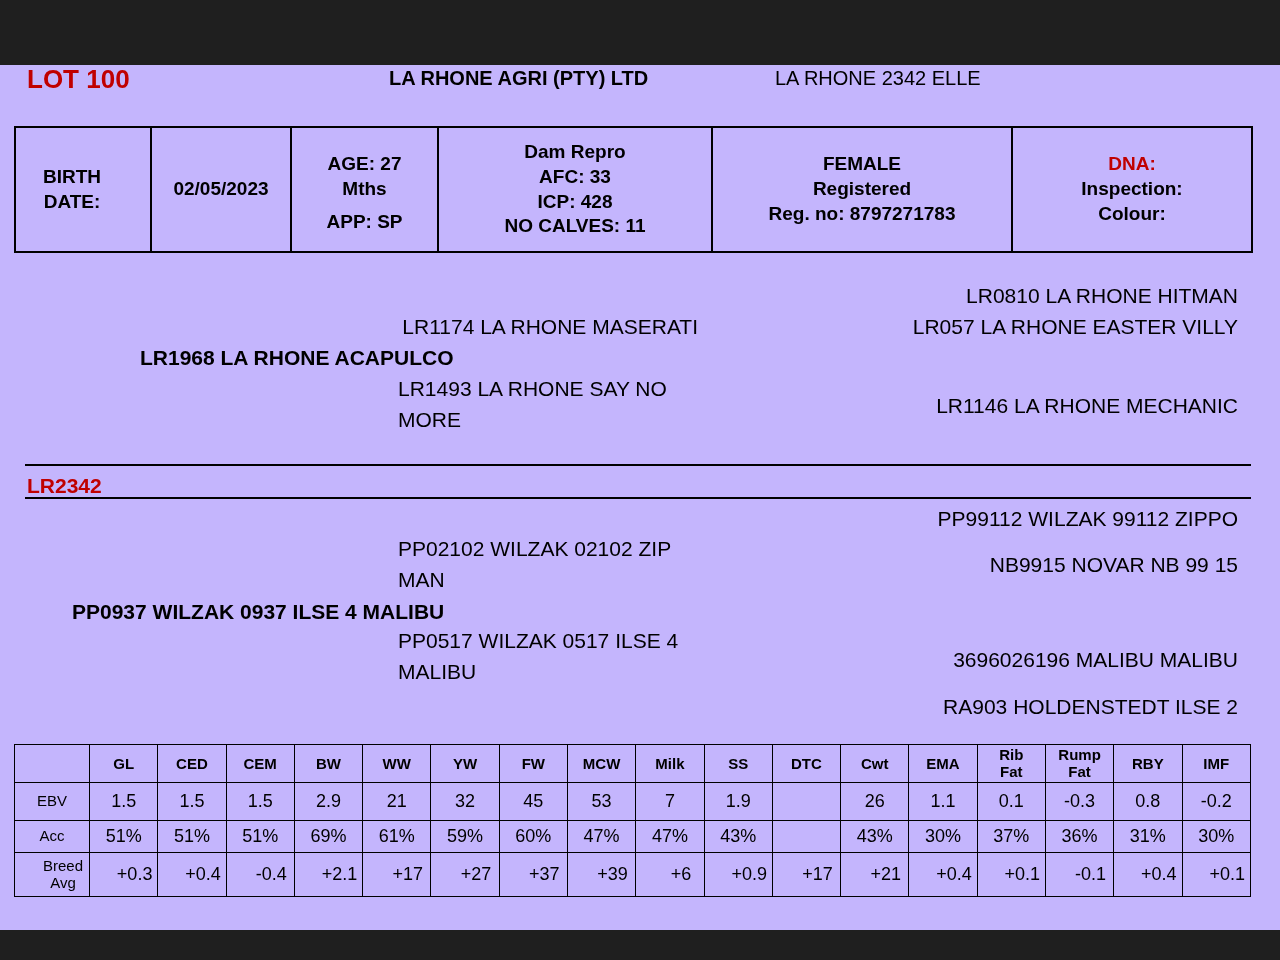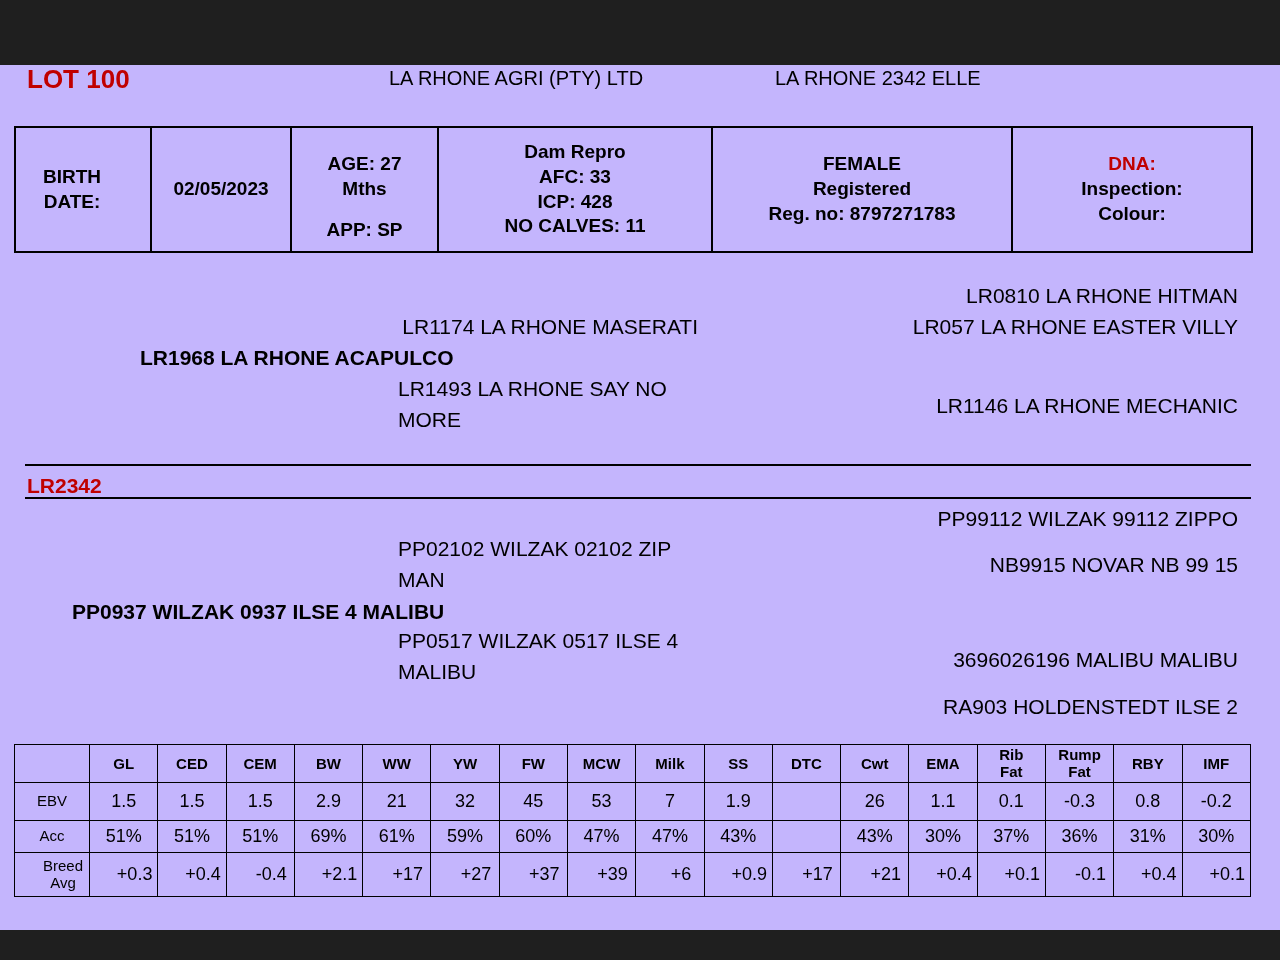--- a/index.html
+++ b/index.html
@@ -5,29 +5,29 @@
   * { margin:0; padding:0; box-sizing:border-box; }
   html,body { background:#ffffff; }
   body { font-family:"Liberation Sans", sans-serif; color:#000; }
   .page { position:relative; width:1280px; height:960px; background:#c4b5fd; overflow:hidden; }
 
   .bar { position:absolute; left:0; width:1280px; background:#1f1f1f; }
   .bar-top { top:0; height:65px; }
   .bar-bottom { top:930px; height:30px; }
 
   .lot-number { position:absolute; left:27px; top:64px; font-size:26px; font-weight:bold; color:#c00000; }
-  .company-name { position:absolute; left:389px; top:67px; font-size:20px; font-weight:normal;text-align:center; }
+  .company-name { position:absolute; left:389px; top:67px; font-size:20px; font-weight:bold;text-align:center; }
   .animal-title { position:absolute; left:775px; top:67px; font-size:20px; font-weight:normal; }
 
   table.info { position:absolute; left:14px; top:126px; width:1237px; height:127px;
                border-collapse:collapse; table-layout:fixed; }
   table.info td { border:2px solid #000; vertical-align:middle; font-weight:bold;
                   font-size:19px; text-align:center; line-height:1.3; padding:2px; }
   .birthlbl { width:84px; text-align:center; margin-left:12px; }
-  .agewrap { width:96px; margin:16px auto; }
+  .agewrap { width:96px; margin:8px auto; }
   .red { color:#c00000; }
 
   .ped { position:absolute; font-size:21px; line-height:31px; white-space:nowrap; }
   .ped-right { text-align:left; }
   .ped-wrap { white-space:normal; width:300px; }
   .ped-bold { font-weight:bold; }
 
   .rule { position:absolute; left:25px; width:1226px; height:0; border-top:2px solid #000; }
 
   table.ebv { position:absolute; left:14px; top:744px; width:1237px;

